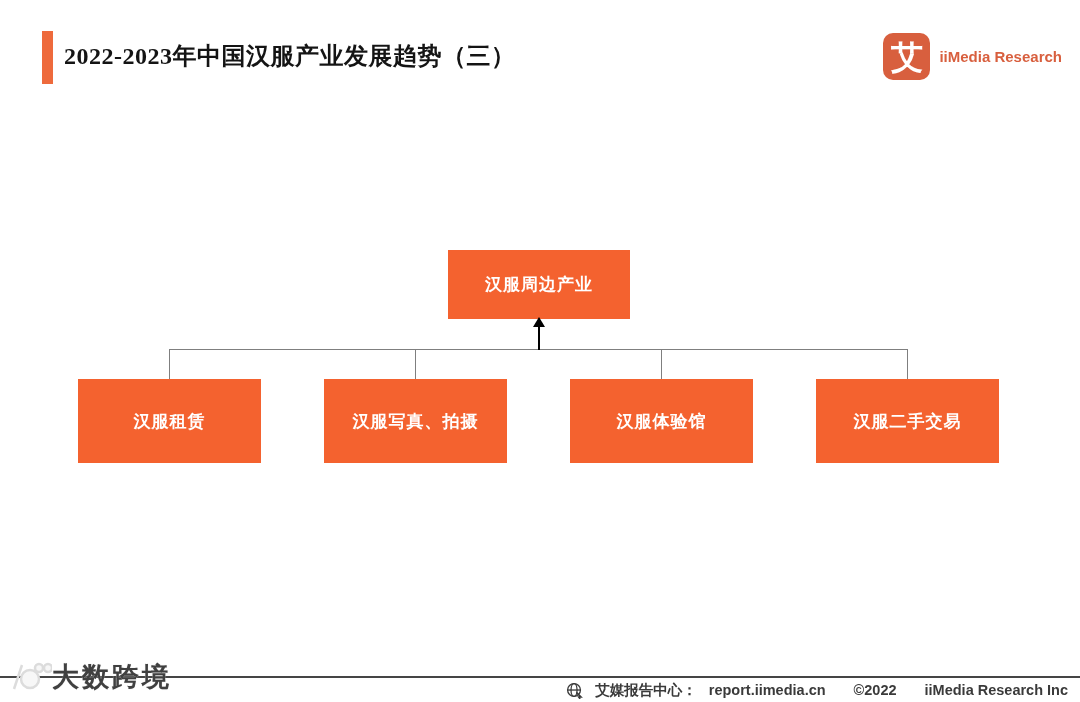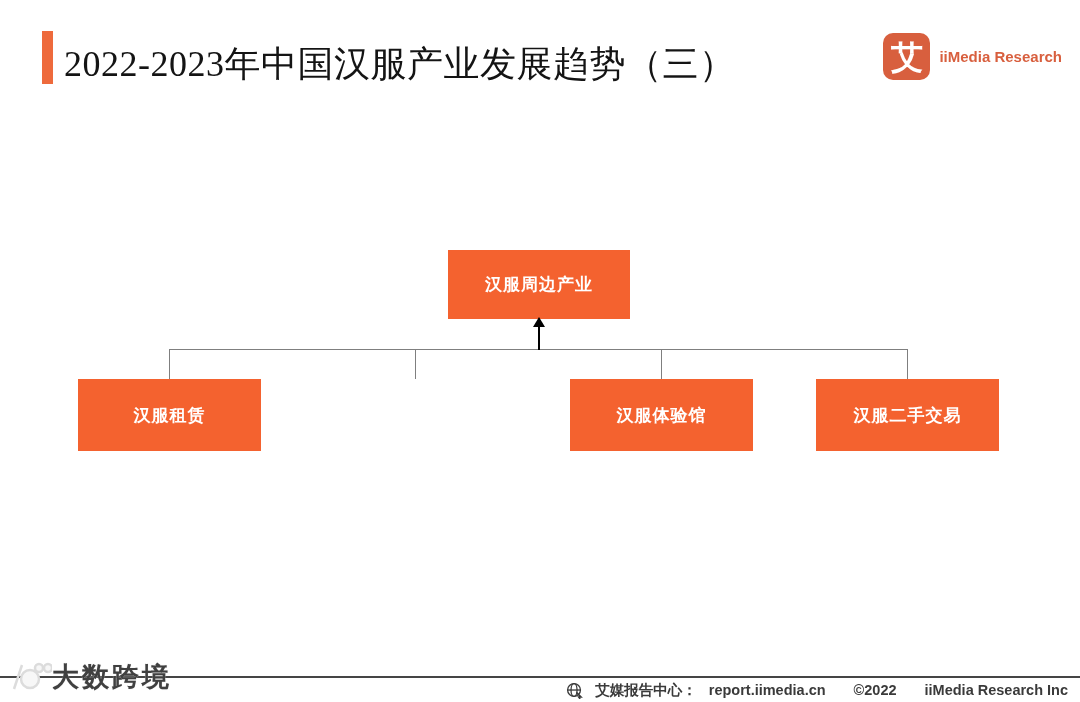--- a/index.html
+++ b/index.html
@@ -11,40 +11,40 @@
   }
 
   
   .accent-bar {
     position:absolute; left:42px; top:31px; width:11px; height:53px;
     background:#ee6a3c;
   }
   .page-title {
     position:absolute; left:64px; top:40px; width:760px;
     font-family:"Liberation Serif","DejaVu Serif",serif;
-    font-size:36px; font-weight:400; color:#141414; letter-spacing:0.5px;
+    font-size:24px; font-weight:700; color:#141414; letter-spacing:0.5px;
   }
   .logo { position:absolute; right:18px; top:33px; display:flex; align-items:center; }
   .logo-icon {
     width:47px; height:47px; border-radius:10px; background:#d85f3e;
     display:flex; align-items:center; justify-content:center;
     color:#ffffff; font-size:32px; font-weight:700; line-height:1;
   }
   .logo-text { margin-left:9px; display:flex; flex-direction:column; }
   .logo-cn { color:#d85f3e; font-size:27px; font-weight:700; letter-spacing:2px; line-height:1.05; }
   .logo-en { color:#d85f3e; font-size:15px; font-weight:700; line-height:1.2; }
 
   
   .node {
     position:absolute; background:#f4622f; color:#ffffff;
     display:flex; align-items:center; justify-content:center;
     font-size:17px; font-weight:700; letter-spacing:1px; text-align:center;
   }
   .node-root { left:448px; top:250px; width:182px; height:69px; }
-  .node-child { top:379px; width:183px; height:72px; }
+  .node-child { top:379px; width:183px; height:84px; }
   .child-0 { left:78px; }
   .child-1 { left:324px; }
   .child-2 { left:570px;text-align:center; }
   .child-3 { left:816px; }
 
   .h-rail {
     position:absolute; left:169px; top:349px; width:739px; height:0;
     border-top:1px solid #7f7f7f;
   }
   .stub {
@@ -111,20 +111,21 @@
   <div class="h-rail"></div>
   <div class="stub stub-0"></div>
   <div class="stub stub-1"></div>
   <div class="stub stub-2"></div>
   <div class="stub stub-3"></div>
 
   <div class="arrow-shaft"></div>
   <div class="arrow-head"></div>
 
   <div class="node node-child child-0">汉服租赁</div>
+  <div class="node node-child child-1">汉服写真、拍摄</div>
   <div class="node node-child child-2">汉服体验馆</div>
   <div class="node node-child child-3">汉服二手交易</div>
 
   <div class="watermark">
     <svg class="watermark-icon" viewBox="0 0 46 36" fill="none" stroke="#dcdcdc" stroke-width="2.5">
       <path d="M8 30 L16 6"></path>
       <circle cx="24" cy="20" r="9" fill="#f7f7f7"></circle>
       <circle cx="33" cy="9" r="4" fill="#f7f7f7"></circle>
       <circle cx="42" cy="9" r="4" fill="#f7f7f7"></circle>
     </svg>

